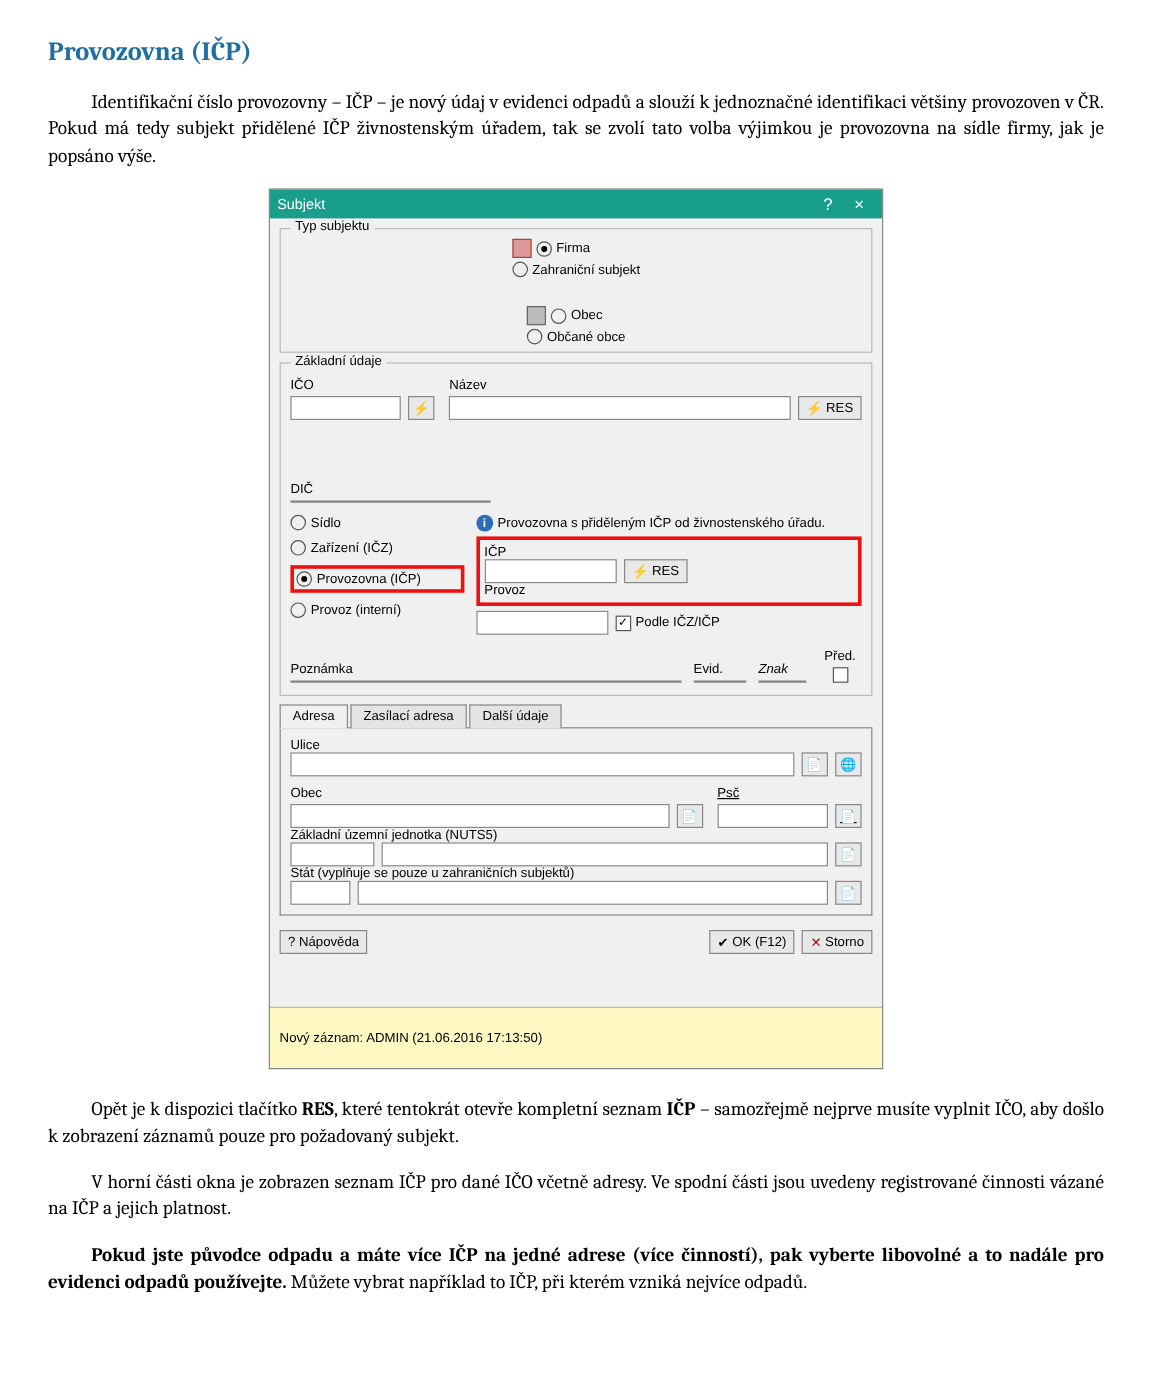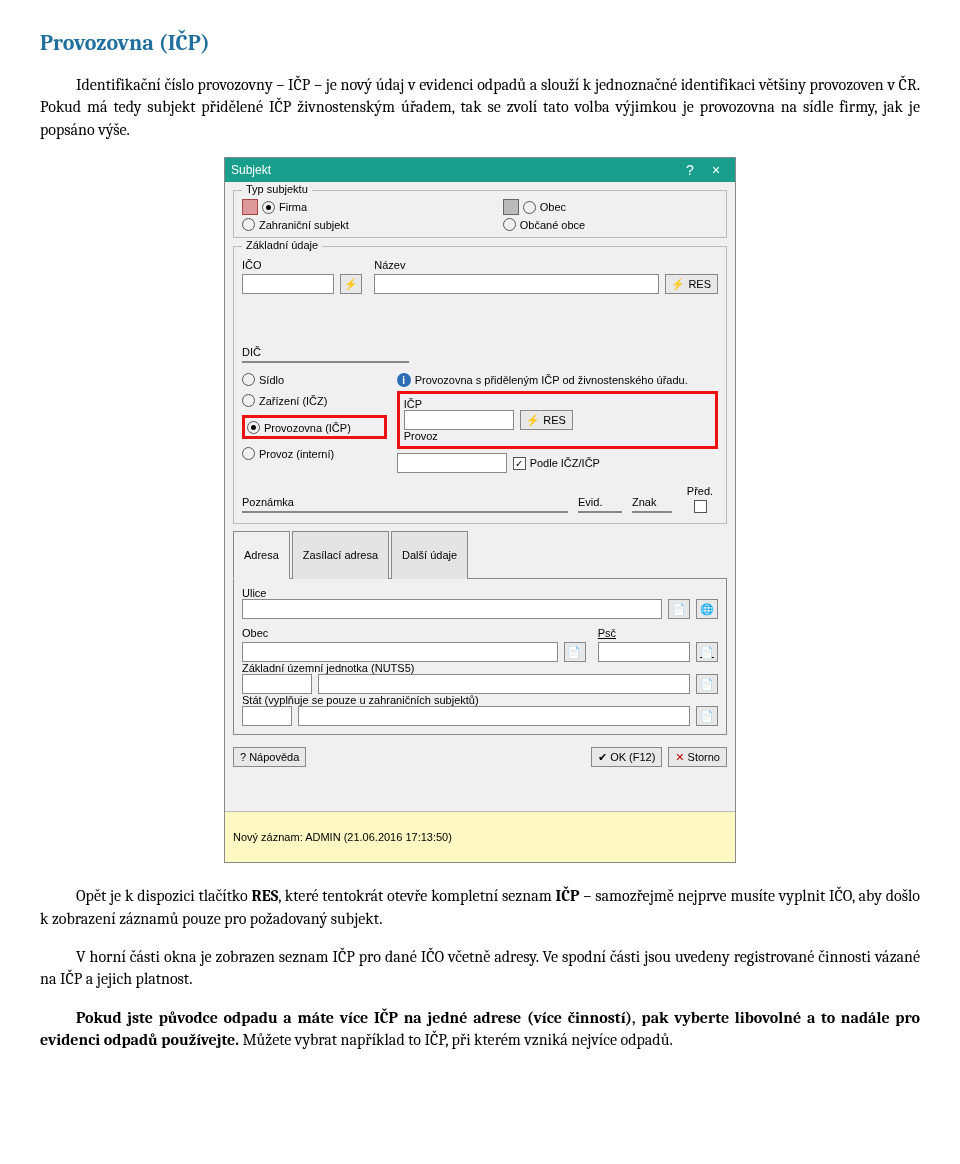--- a/index.html
+++ b/index.html
@@ -115,21 +115,21 @@
     border: 3px solid #e11;
     padding: 2px;
   }
   .tabs {
     display: flex;
     margin: 6px 8px 0 8px;
     border-bottom: 1px solid #888;
     font-size: 11px;
   }
   .tab {
-    padding: 17px 10px;
+    padding: 3px 10px;
     border: 1px solid #888;
     border-bottom: none;
     background: #e4e4e4;
     margin-right: 2px;
     position: relative;
     top: 1px;
   }
   .tab.active { background: #f0f0f0; border-bottom: 1px solid #f0f0f0; }
   .tabbody {
     border: 1px solid #888;
@@ -166,21 +166,21 @@
 <div class="dialog-wrap">
   <div class="dialog">
     <div class="titlebar">
       <span class="title">Subjekt</span>
       <span class="tbtn">?</span>
       <span class="tbtn">×</span>
     </div>
 
     <div class="group">
       <span class="group-title">Typ subjektu</span>
-      <div class="row" style="gap:24px;">
+      <div class="row" style="gap:24px;flex-direction:column;">
         <div class="col" style="flex:1.1;">
           <span class="radio sel">
               <span class="icon-sm icon-house"></span>
               <span class="circ"></span>
               <span>Firma</span>
             </span>
           <span class="radio">
               <span class="circ"></span>
               <span>Zahraniční subjekt</span>
             </span>
@@ -280,21 +280,21 @@
 
       <div class="row" style="margin-top:8px;gap:10px;align-items:flex-end;">
         <div class="col" style="flex:1;">
           <span class="lbl">Poznámka</span>
           <div class="input"></div>
         </div>
         <div class="col" style="flex:0 0 44px;">
           <span class="lbl">Evid.</span>
           <div class="input"></div>
         </div>
-        <div class="col" style="flex:0 0 40px;">
+        <div class="col" style="flex:0 0 40px;font-style:italic;">
           <span class="lbl">Znak</span>
           <div class="input"></div>
         </div>
         <div class="col" style="flex:0 0 36px;align-items:center;">
           <span class="lbl">Před.</span>
           <span class="chk">
               <span class="box"></span>
             </span>
         </div>
       </div>

